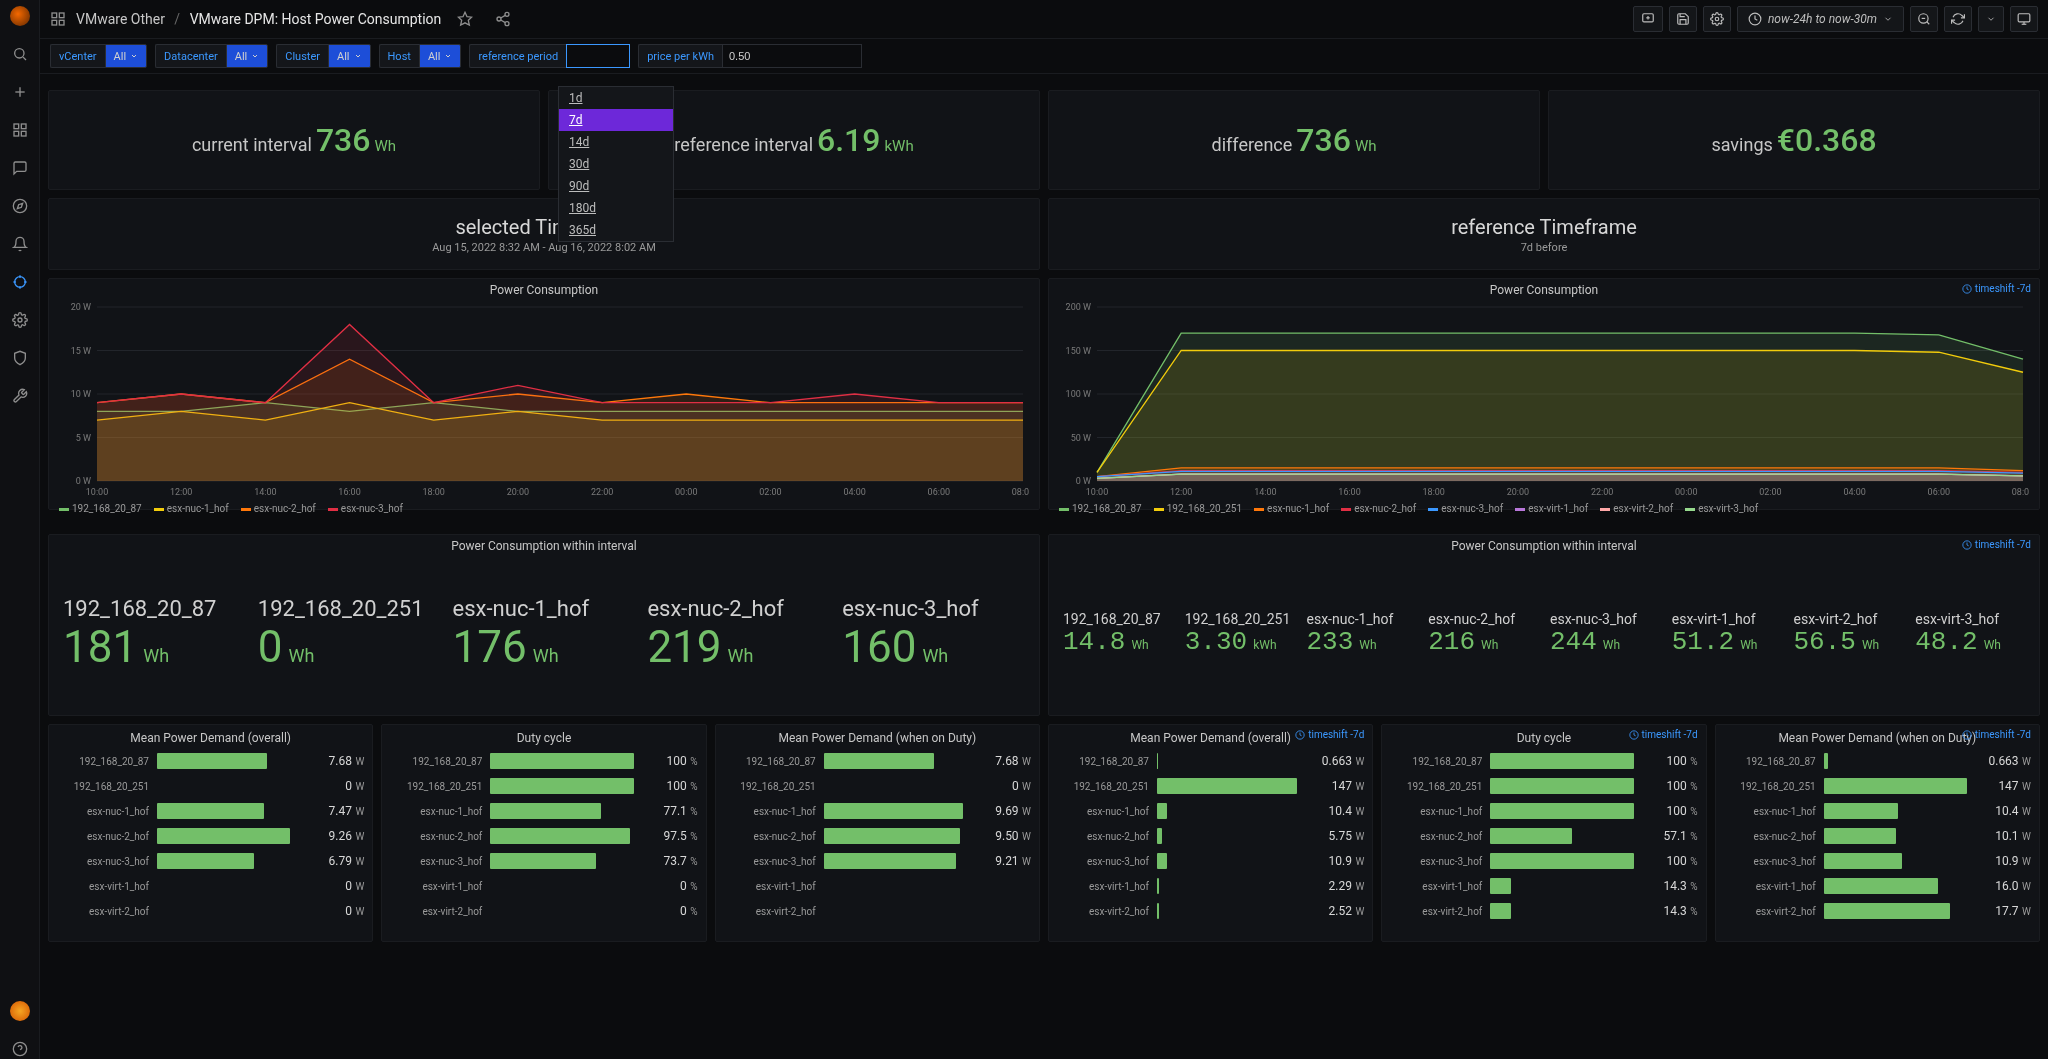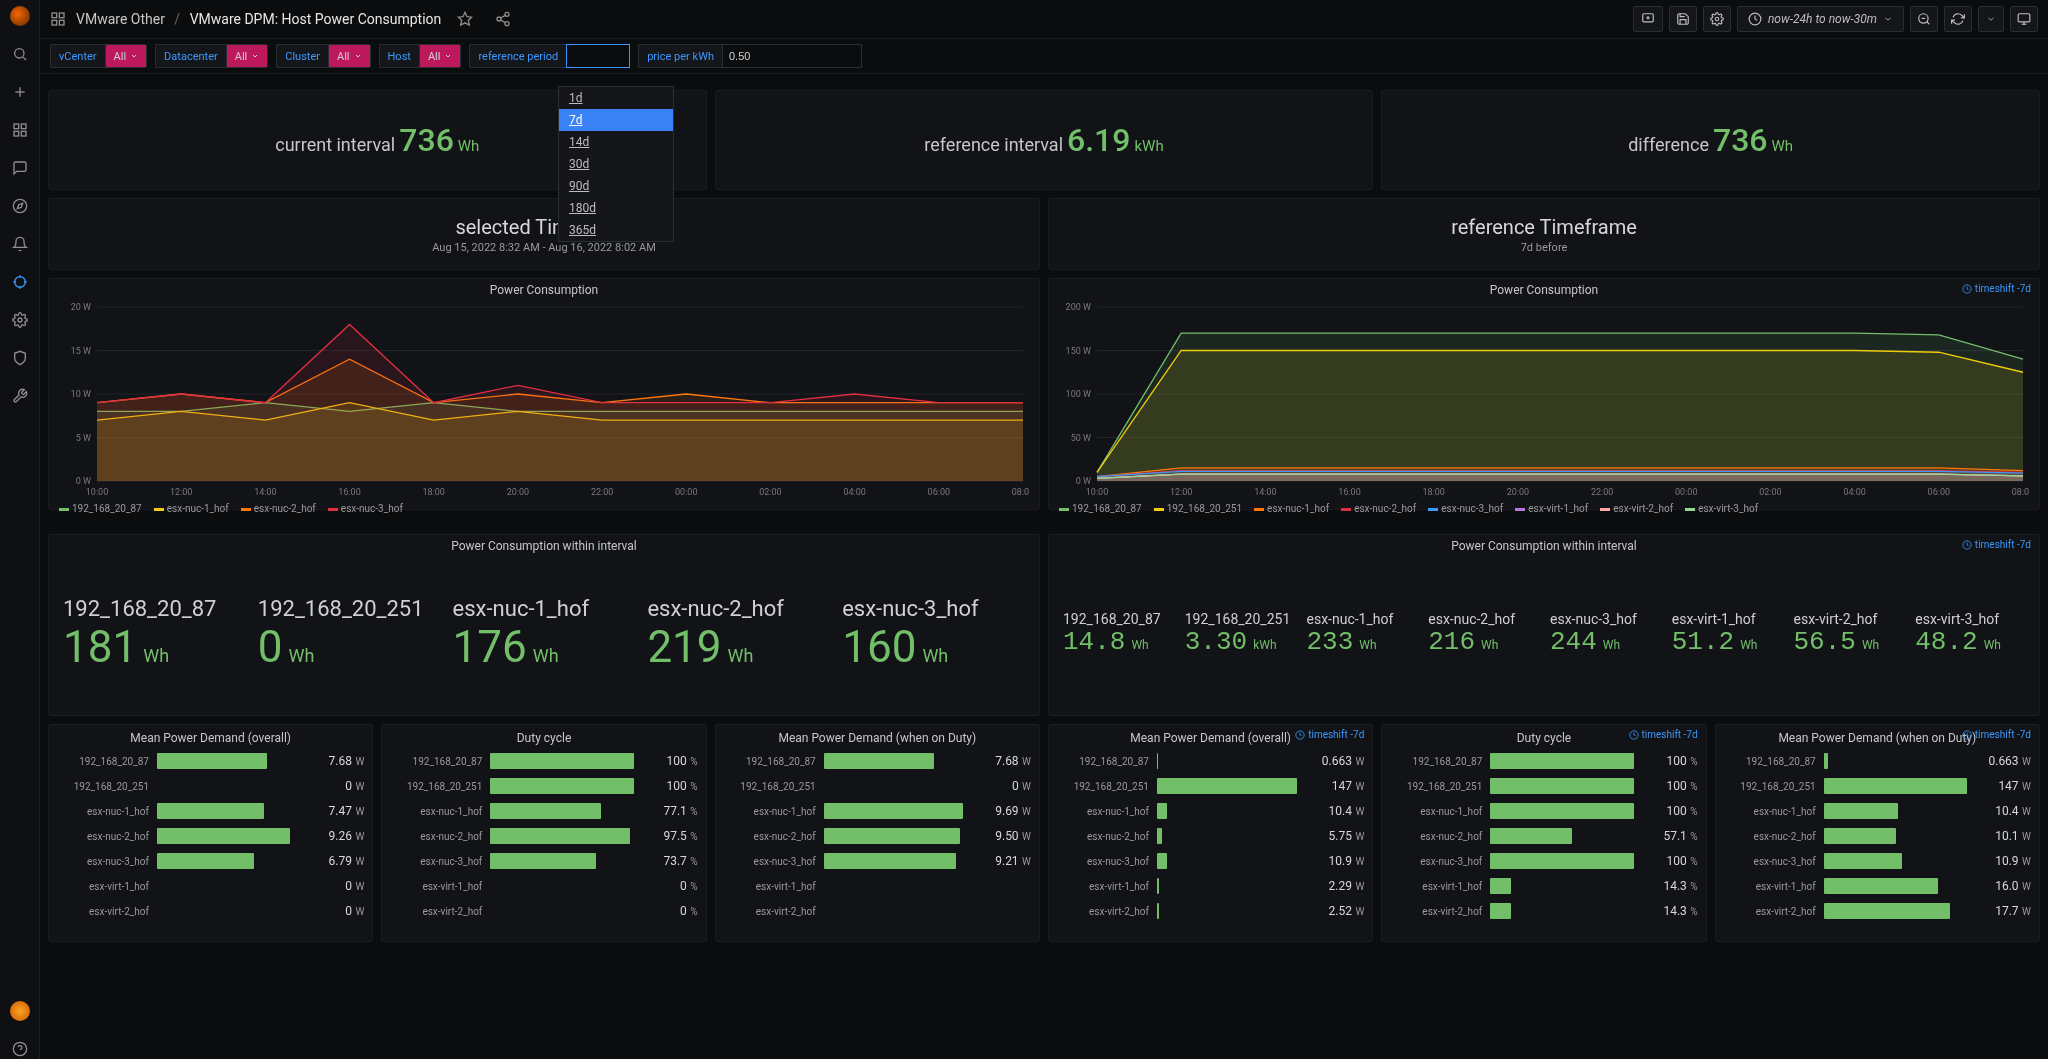--- a/index.html
+++ b/index.html
@@ -47,41 +47,41 @@
   display:flex; align-items:center; gap:8px; padding:0 10px;
   border-top:1px solid #1a1c20; border-bottom:1px solid #1a1c20;
 }
 .var-group { display:flex; align-items:center; }
 .var-label {
   font-size:11px; color:#3b98ff; background:#14161a;
   border:1px solid #2a2d33; border-right:none;
   border-radius:2px 0 0 2px; padding:4px 8px; height:24px; display:flex;align-items:center;
 }
 .var-value {
-  font-size:11px; color:#d0d0d0; background:#be185d;
+  font-size:11px; color:#d0d0d0; background:#1d4ed8;
   border:1px solid #2a2d33; border-radius:0 2px 2px 0;
   padding:4px 8px; height:24px; display:flex;align-items:center; gap:4px;
 }
 .var-input {
   background:#0b0c0e; border:1px solid #3b98ff; color:#d0d0d0;
   height:24px; width:64px; padding:0 6px; font-size:11px;
 }
 .var-text {
   background:#0b0c0e; border:1px solid #2a2d33; color:#d0d0d0;
   height:24px; width:140px; padding:0 6px; font-size:11px;
 }
 
 
 .dropdown {
   position:absolute; left:558px; top:86px; width:116px;
   background:#14161a; border:1px solid #2a2d33; z-index:50;
   font-size:12px;
 }
 .dropdown .opt { padding:4px 10px; color:#bdbdbd; cursor:pointer;text-decoration:underline; }
-.dropdown .opt.sel { background:#3b82f6; color:#fff; }
+.dropdown .opt.sel { background:#6d28d9; color:#fff; }
 
 
 .main {
   position:absolute; left:40px; right:0; top:84px; bottom:0;
   padding:6px 8px; overflow:hidden;
 }
 .row { display:flex; gap:8px; }
 .panel {
   background:#111317; border:1px solid #1a1c20; border-radius:2px;
   position:relative;
@@ -372,20 +372,26 @@
           <span class="lbl">reference interval</span>
           <span class="val">6.19</span>
           <span class="unit">kWh</span>
         </div>
     </div>
     <div class="panel">
       <div class="stat">
           <span class="lbl">difference</span>
           <span class="val">736</span>
           <span class="unit">Wh</span>
+        </div>
+    </div>
+    <div class="panel">
+      <div class="stat">
+          <span class="lbl">savings</span>
+          <span class="val">€0.368</span>
         </div>
     </div>
   </div>
 
   <div class="row tf-row">
     <div class="panel">
       <div class="tf-title">selected Timeframe</div>
       <div class="tf-sub">Aug 15, 2022 8:32 AM - Aug 16, 2022 8:02 AM</div>
     </div>
     <div class="panel">

